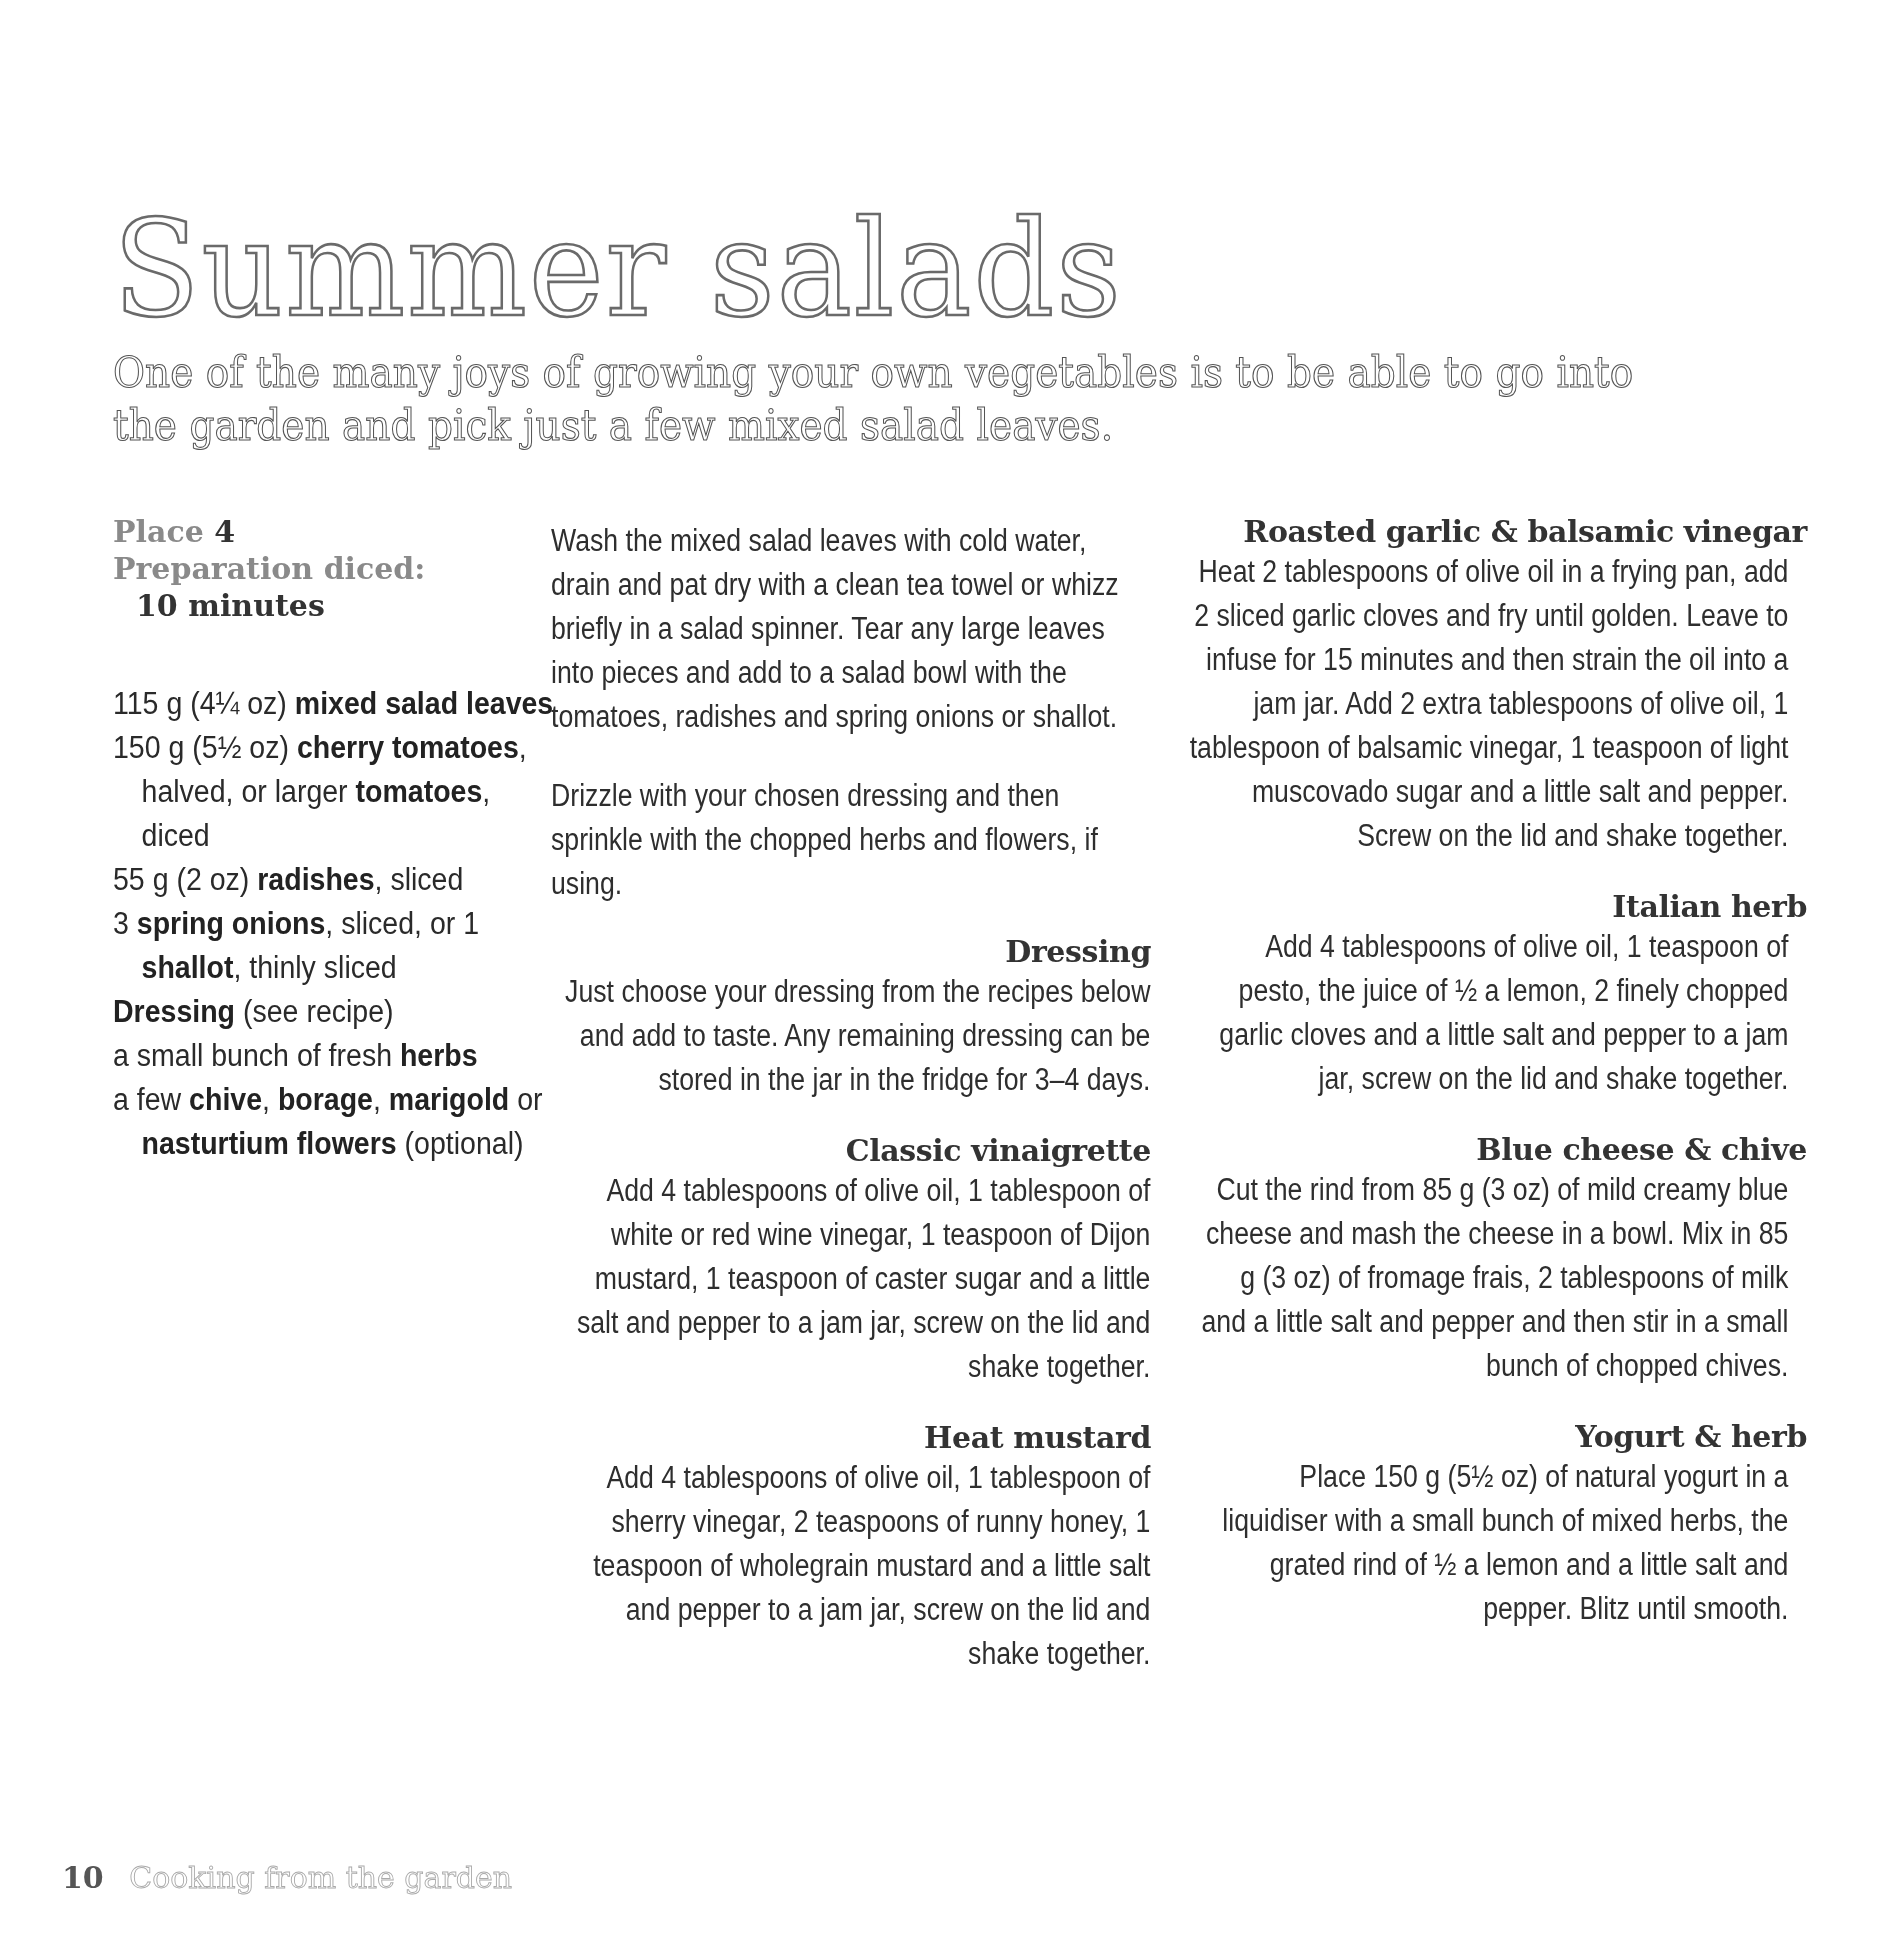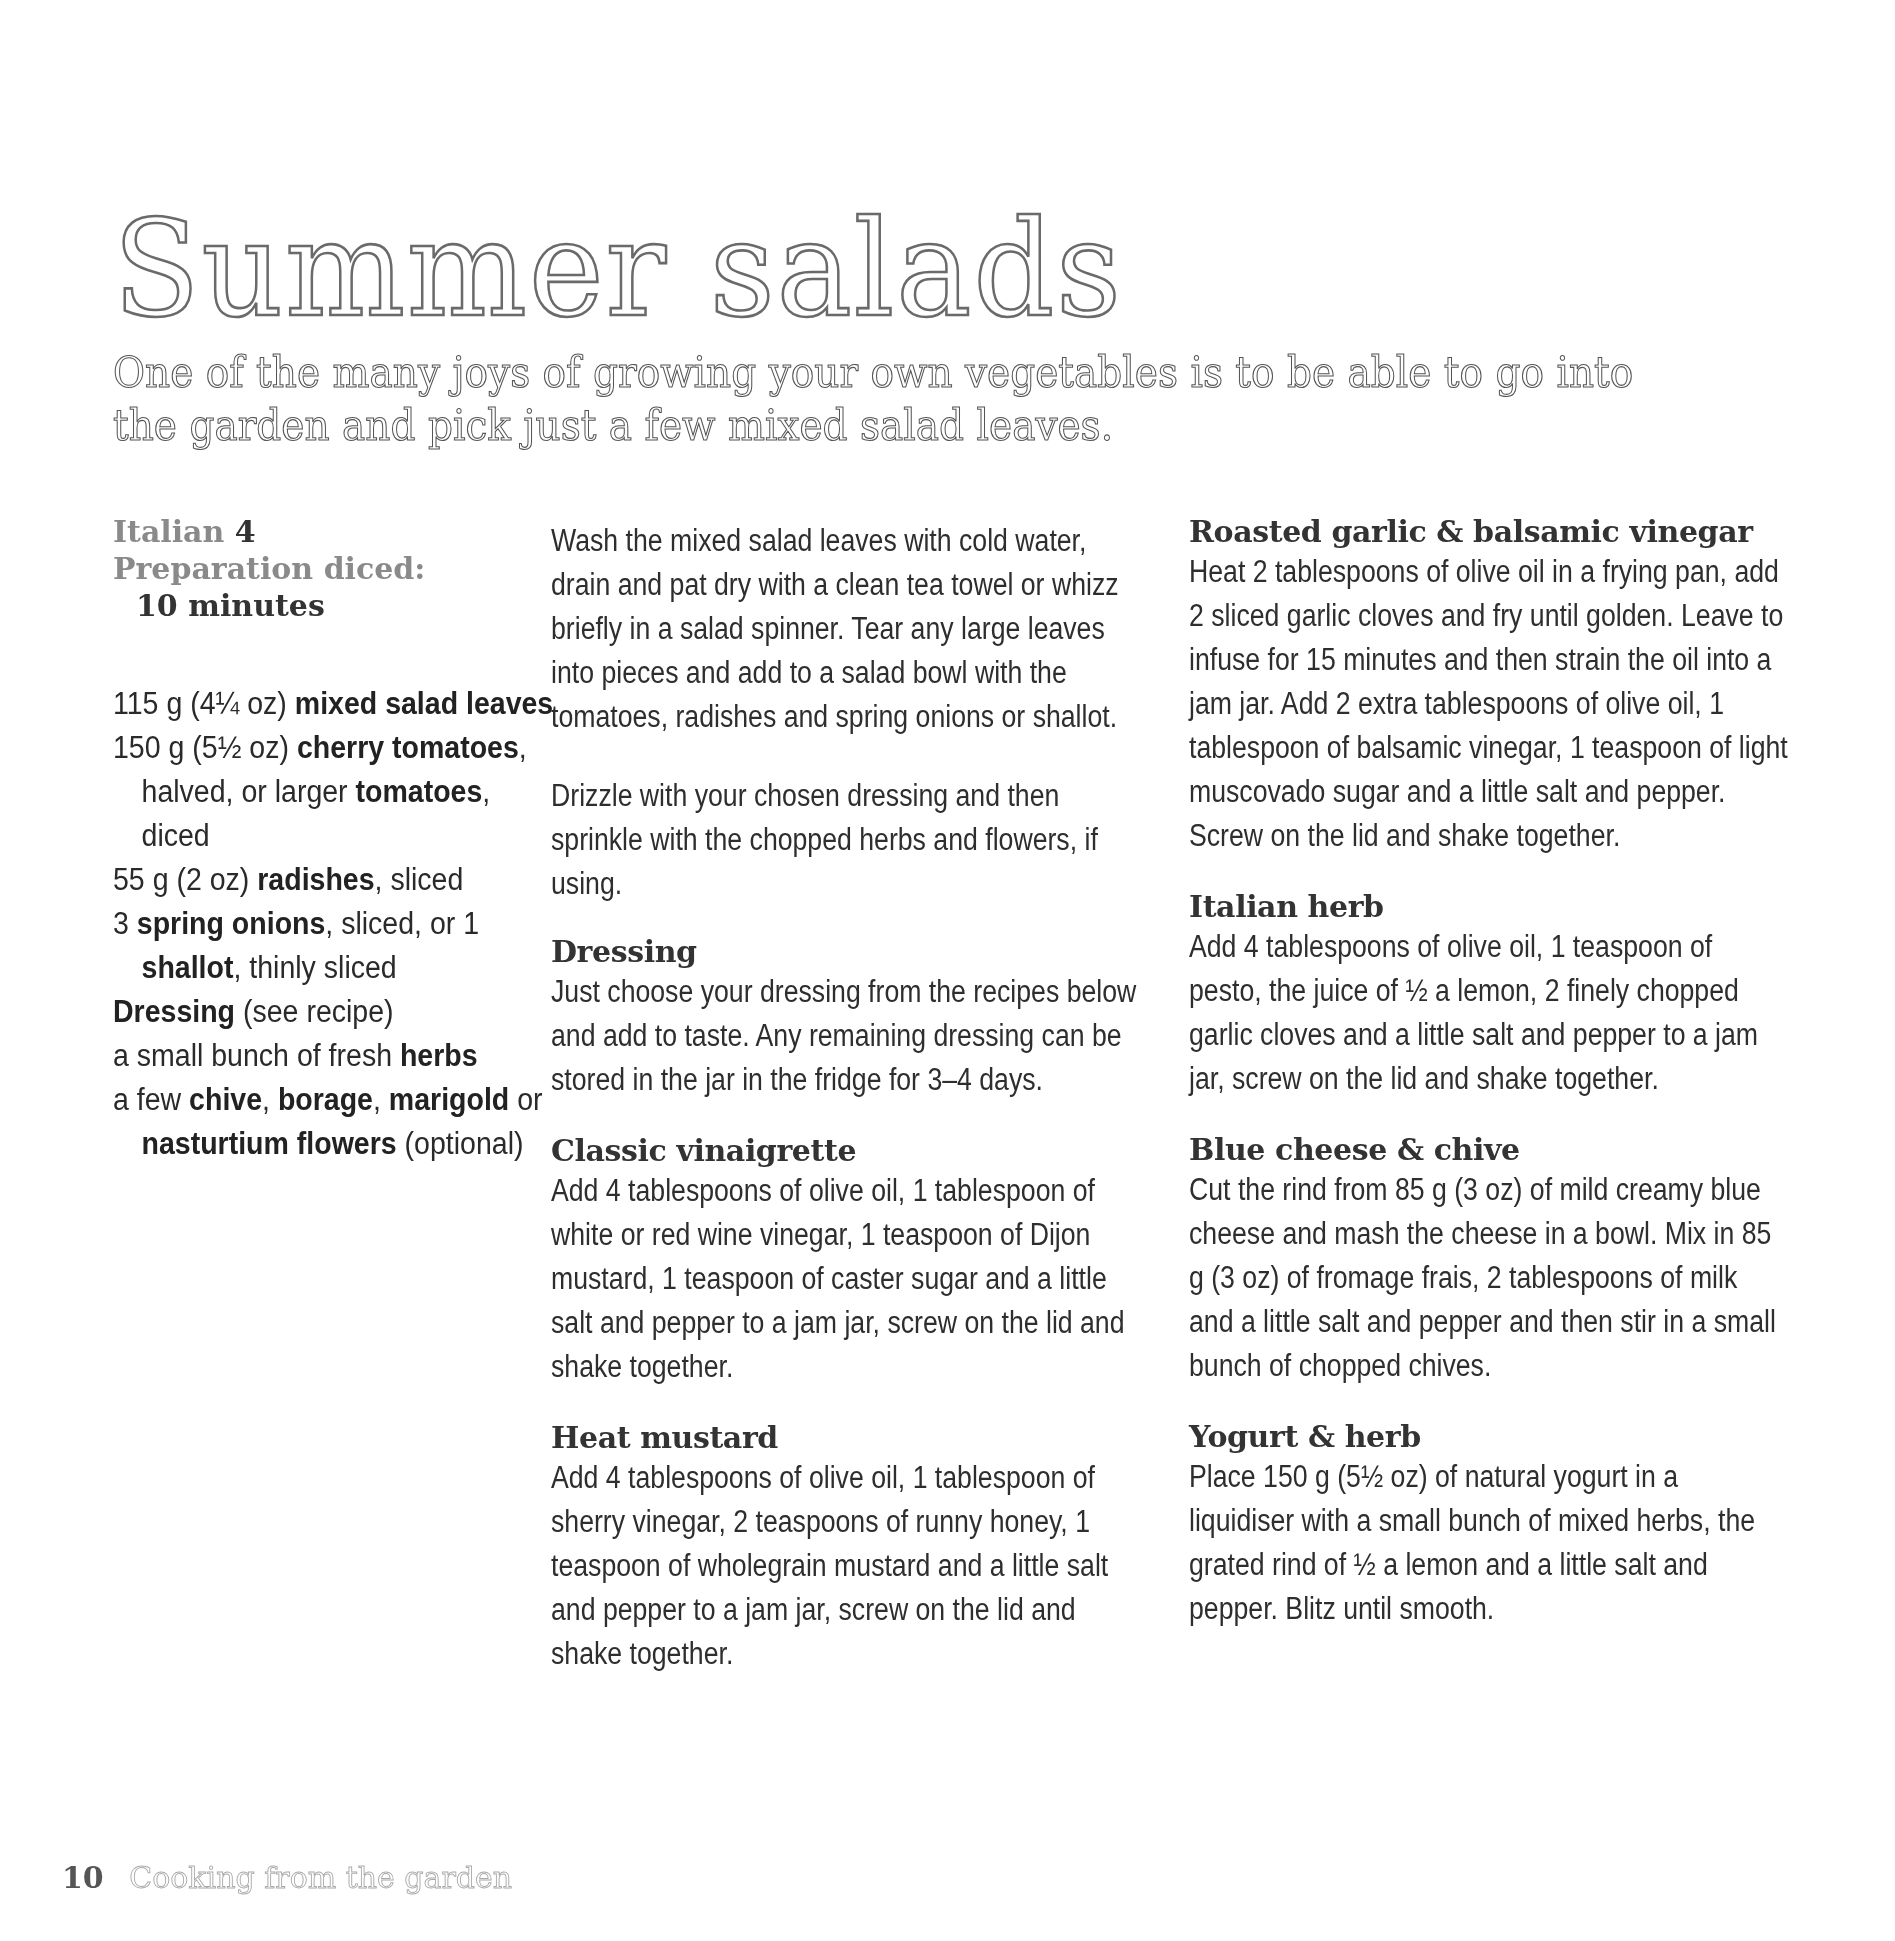--- a/index.html
+++ b/index.html
@@ -35,39 +35,39 @@
     .ing b { font-weight: bold; color: #222; }
     .para {
       font-family: "Liberation Sans", sans-serif; font-size: 31px; line-height: 44px;
       color: #2e2e2e; margin: 0; transform: scaleX(0.86); transform-origin: left top; width: 697px;
     }
     .para-gap { height: 35px; }
     .sub-heading {
       font-family: "DejaVu Serif", serif; font-weight: bold; font-size: 30px; line-height: 37px;
       color: #333333; margin: 0; letter-spacing: -0.4px;
     }
-    .section { margin-bottom: 30px; }
+    .section { margin-bottom: 30px; text-align: right; }
     .footer {
       position: absolute; left: 62px; top: 1860px;
       font-family: "DejaVu Serif", serif; font-size: 30px; line-height: 35px;
     }
     .footer .page-num { font-weight: bold; color: #555; margin-right: 16px; }
     .footer .running-title { color: #ffffff; -webkit-text-stroke: 0.9px #aaaaaa; }
   </style>
 </head>
 <body>
 
 <div class="page">
 
   <h1 class="title">Summer salads</h1>
   <p class="intro">One of the many joys of growing your own vegetables is to be able to go into the garden and pick just a few mixed salad leaves.</p>
 
   <div class="col col-left">
     <div class="meta-line">
-      <span class="meta-label">Italian</span>
+      <span class="meta-label">Place</span>
       <span class="meta-value">4</span>
     </div>
     <div class="meta-line">
       <span class="meta-label">Preparation diced:</span>
     </div>
     <div class="meta-line meta-indent">
       <span class="meta-value">10 minutes</span>
     </div>
 
     <div class="ingredients">

